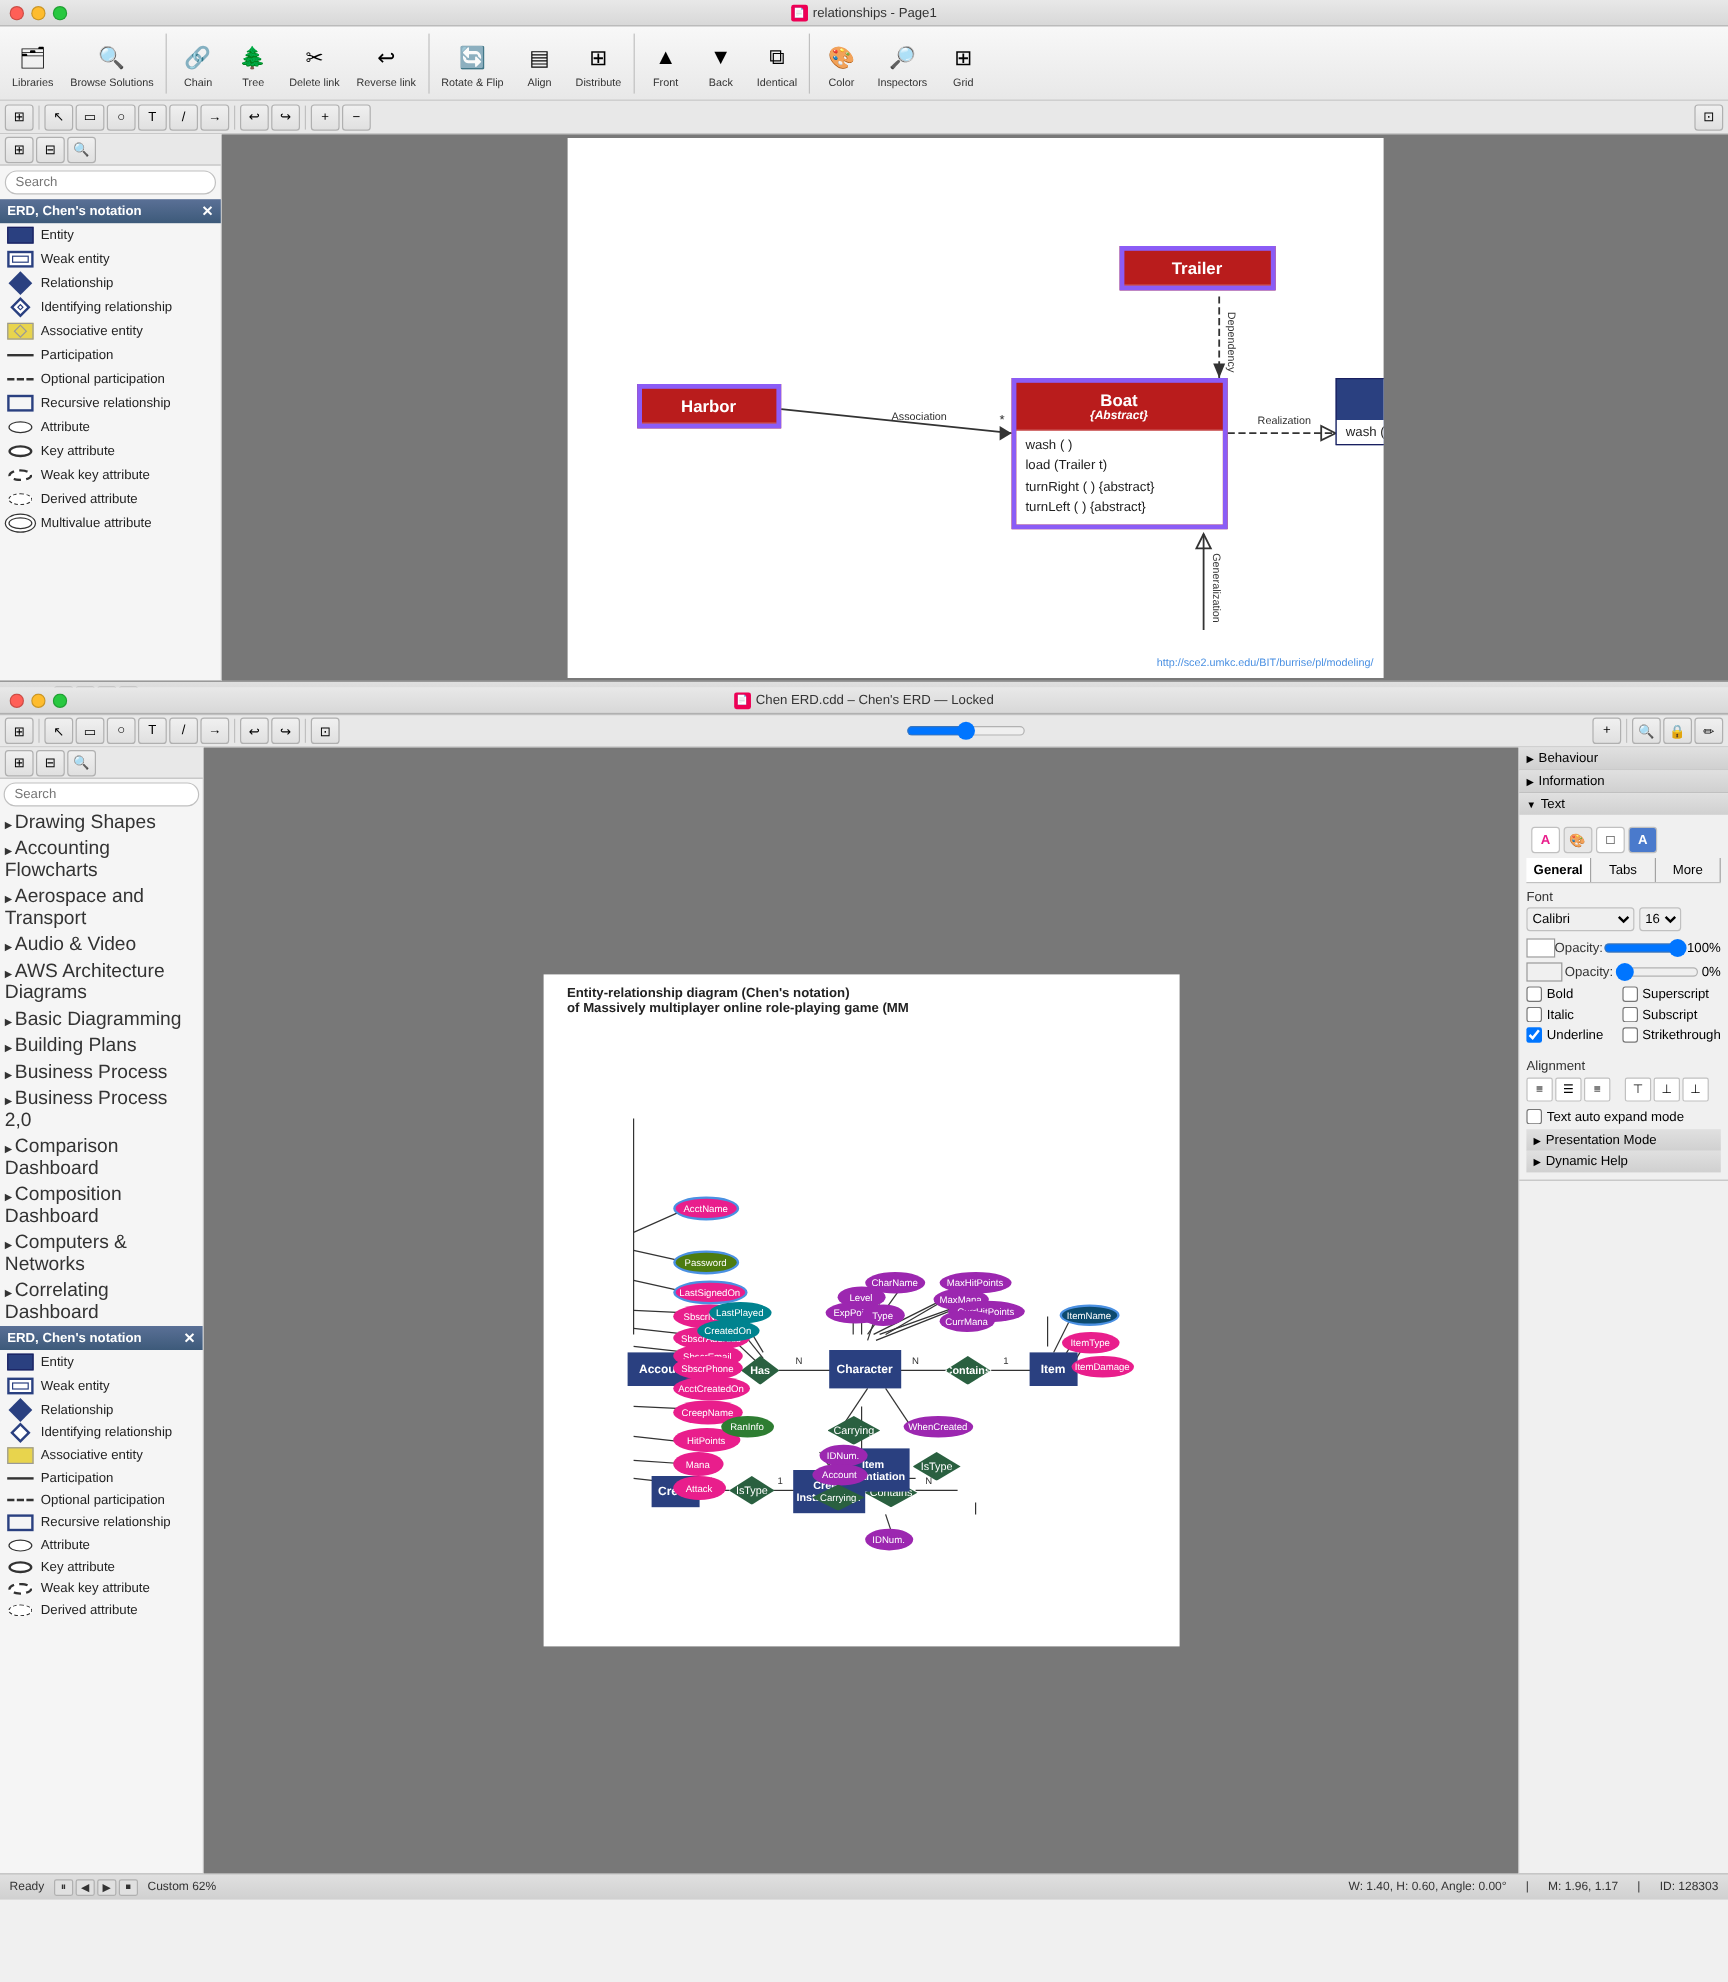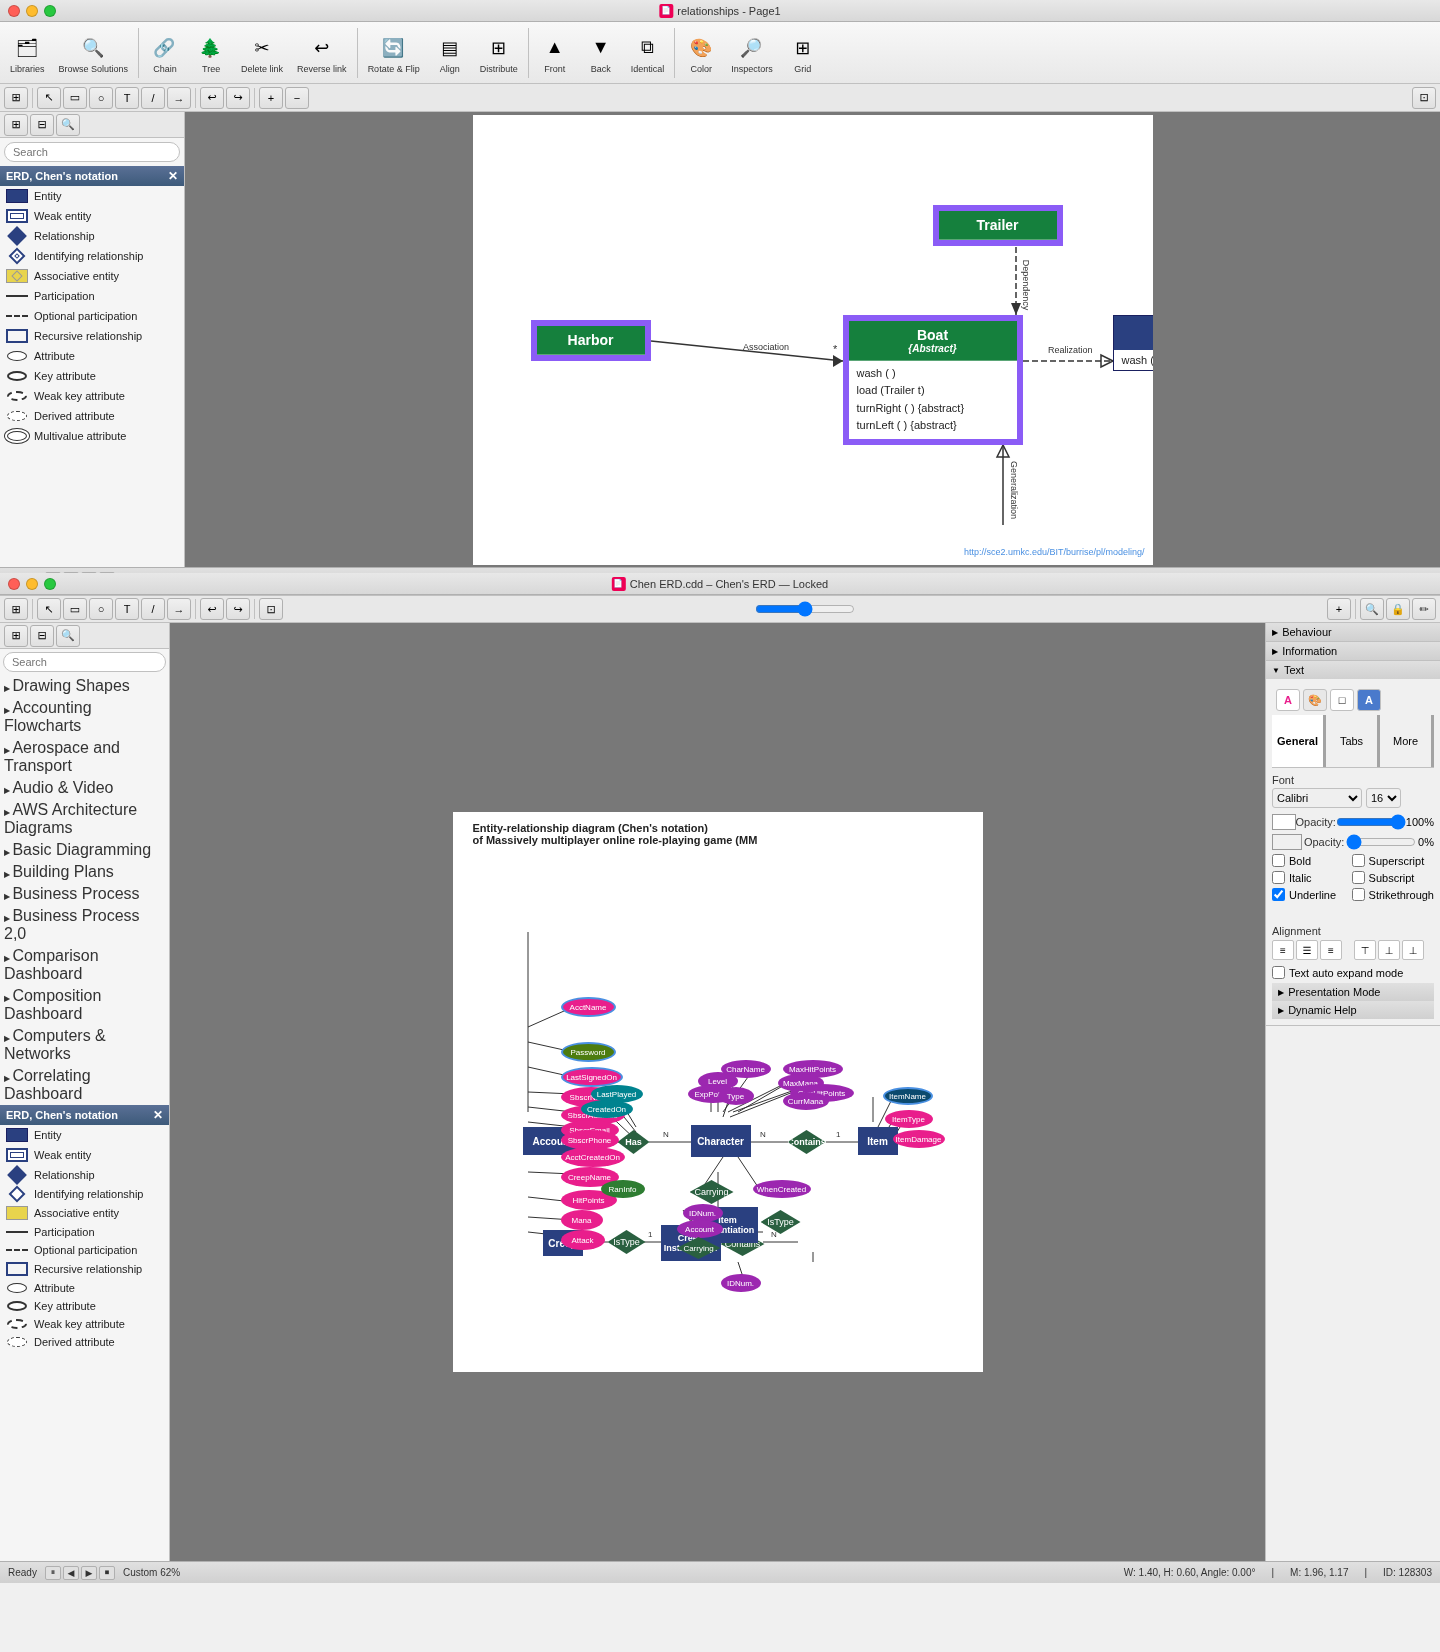--- a/index.html
+++ b/index.html
@@ -52,21 +52,21 @@
     .canvas-paper-1 { width: 680px; height: 450px; margin: 10px; }
 
     
     .statusbar { height: 22px; background: linear-gradient(to bottom, #e0e0e0, #d0d0d0); border-top: 1px solid #b0b0b0; display: flex; align-items: center; padding: 0 8px; gap: 8px; font-size: 10px; color: #333; }
     .statusbar-left { display: flex; align-items: center; gap: 4px; }
     .statusbar-nav { display: flex; gap: 2px; }
     .sbnav-btn { width: 16px; height: 14px; background: #e0e0e0; border: 1px solid #b0b0b0; border-radius: 2px; display: flex; align-items: center; justify-content: center; font-size: 9px; }
     .zoom-control { display: flex; align-items: center; gap: 4px; }
 
     
-    .uml-box { position: absolute; background: #15803d; color: white; border: 6px solid #8b5cf6; }
+    .uml-box { position: absolute; background: #b91c1c; color: white; border: 4px solid #8b5cf6; }
     .uml-box-title { padding: 6px 12px; text-align: center; font-size: 14px; font-weight: bold; border-bottom: 1px solid rgba(255,255,255,0.3); }
     .uml-box-body { background: white; color: #222; padding: 4px 8px; font-size: 11px; line-height: 1.6; }
     .uml-interface { position: absolute; background: #2a4080; color: white; border: 1px solid #1a2060; }
     .uml-interface-title { padding: 4px 8px; text-align: center; font-size: 12px; }
     .uml-interface-body { background: white; color: #222; padding: 4px 8px; font-size: 11px; }
 
     
     .arrow-svg { position: absolute; top: 0; left: 0; pointer-events: none; }
 
     
@@ -79,21 +79,21 @@
     .inspector-label { font-size: 11px; color: #333; }
     .font-select { width: 90px; height: 20px; border: 1px solid #c0c0c0; border-radius: 3px; font-size: 11px; }
     .font-size-select { width: 35px; height: 20px; border: 1px solid #c0c0c0; border-radius: 3px; font-size: 11px; }
     .color-box { width: 30px; height: 16px; border: 1px solid #999; }
     .opacity-slider { width: 70px; }
     .checkbox-row { display: flex; align-items: center; gap: 4px; margin-bottom: 2px; }
     .format-btn { width: 24px; height: 22px; background: white; border: 1px solid #c0c0c0; border-radius: 3px; display: flex; align-items: center; justify-content: center; font-size: 11px; cursor: pointer; }
     .format-btn.active { background: #4a7acc; color: white; }
     .align-btn { width: 22px; height: 20px; background: white; border: 1px solid #c0c0c0; border-radius: 2px; display: flex; align-items: center; justify-content: center; font-size: 10px; cursor: pointer; }
     .inspector-tabs { display: flex; border-bottom: 1px solid #c0c0c0; }
-    .inspector-tab { flex: 1; text-align: center; padding: 20px 2px; font-size: 11px; cursor: pointer; border-right: 3px solid #a3a3a3; }
+    .inspector-tab { flex: 1; text-align: center; padding: 4px 2px; font-size: 11px; cursor: pointer; border-right: 1px solid #a3a3a3; }
     .inspector-tab.active { background: white; font-weight: bold; }
     .inspector-format-icons { display: flex; gap: 3px; padding: 4px; }
 
     
     .sidebar2 { width: 170px; }
     .sidebar2-search { margin: 3px; }
     .sidebar2-search input { width: 100%; height: 20px; border-radius: 10px; border: 1px solid #c0c0c0; padding: 0 8px; font-size: 11px; background: white; }
     .sidebar2-list { overflow-y: auto; flex: 1; }
     .sidebar2-cat { padding: 2px 4px; font-size: 16px; color: #333; cursor: pointer; font-weight: 500; }
     .sidebar2-cat::before { content: '▶ '; font-size: 8px; }
@@ -796,21 +796,21 @@
             <div class="checkbox-row">
               <input type="checkbox" checked="" style="">
               <span>Underline</span>
             </div>
             <div class="checkbox-row">
               <input type="checkbox" style="">
               <span>Strikethrough</span>
             </div>
           </div>
 
-          <div style="margin-top:22px;">
+          <div style="margin-top:12px;">
             <div class="inspector-label">Alignment</div>
             <div style="display:flex;gap:2px;margin-top:3px;">
               <div class="align-btn">≡</div>
               <div class="align-btn">☰</div>
               <div class="align-btn">≡</div>
               <div style="width:8px;"></div>
               <div class="align-btn">⊤</div>
               <div class="align-btn">⊥</div>
               <div class="align-btn">⊥</div>
             </div>

